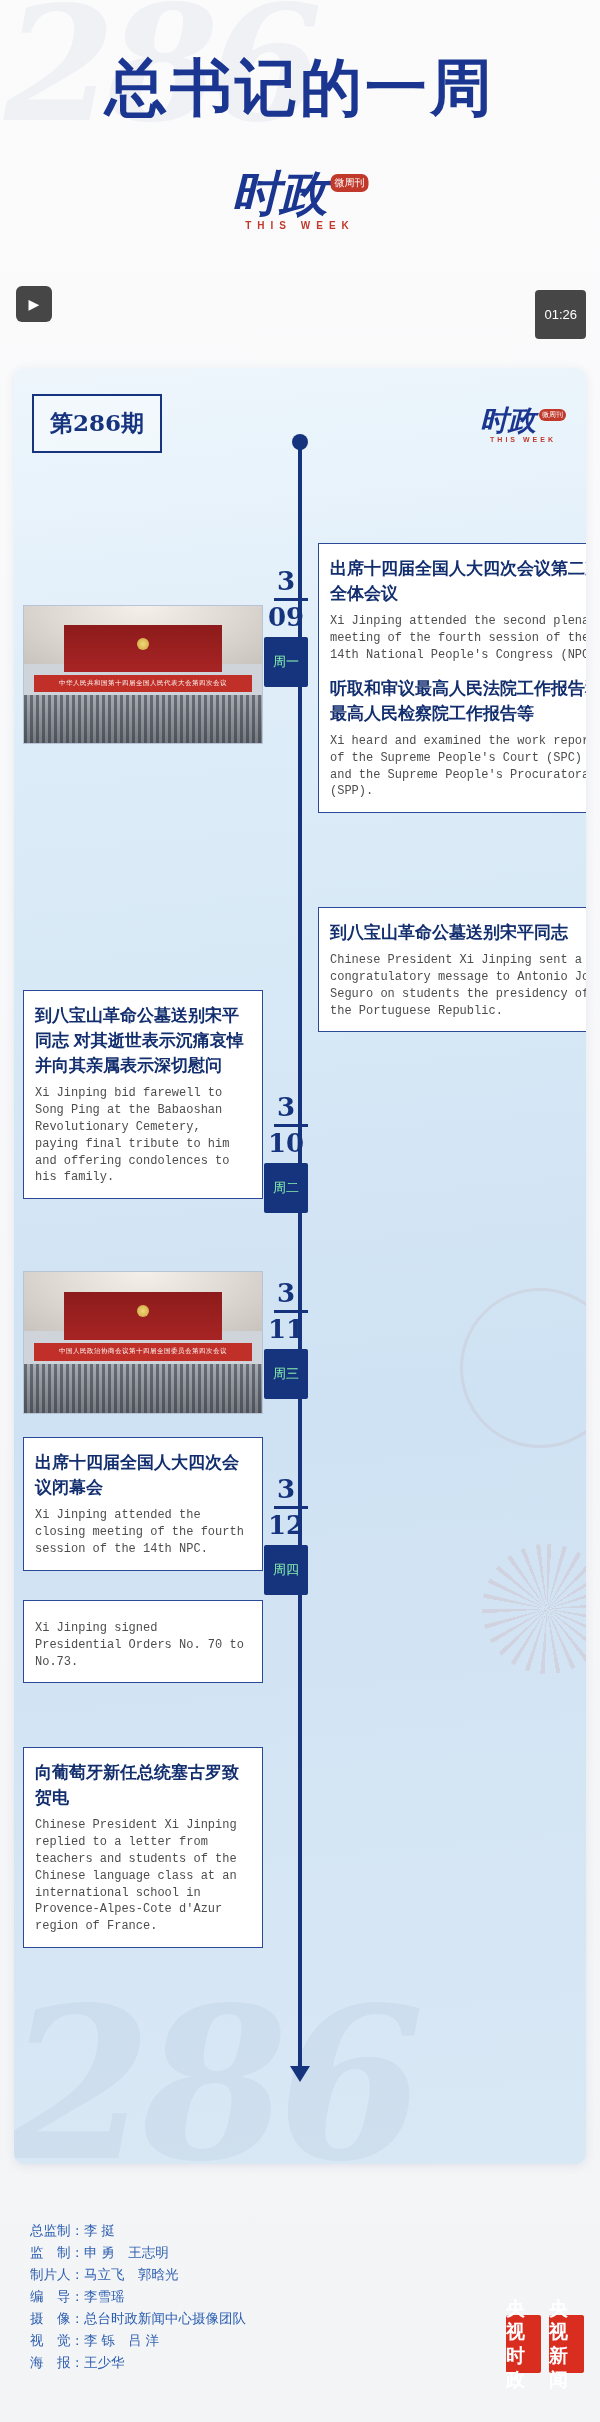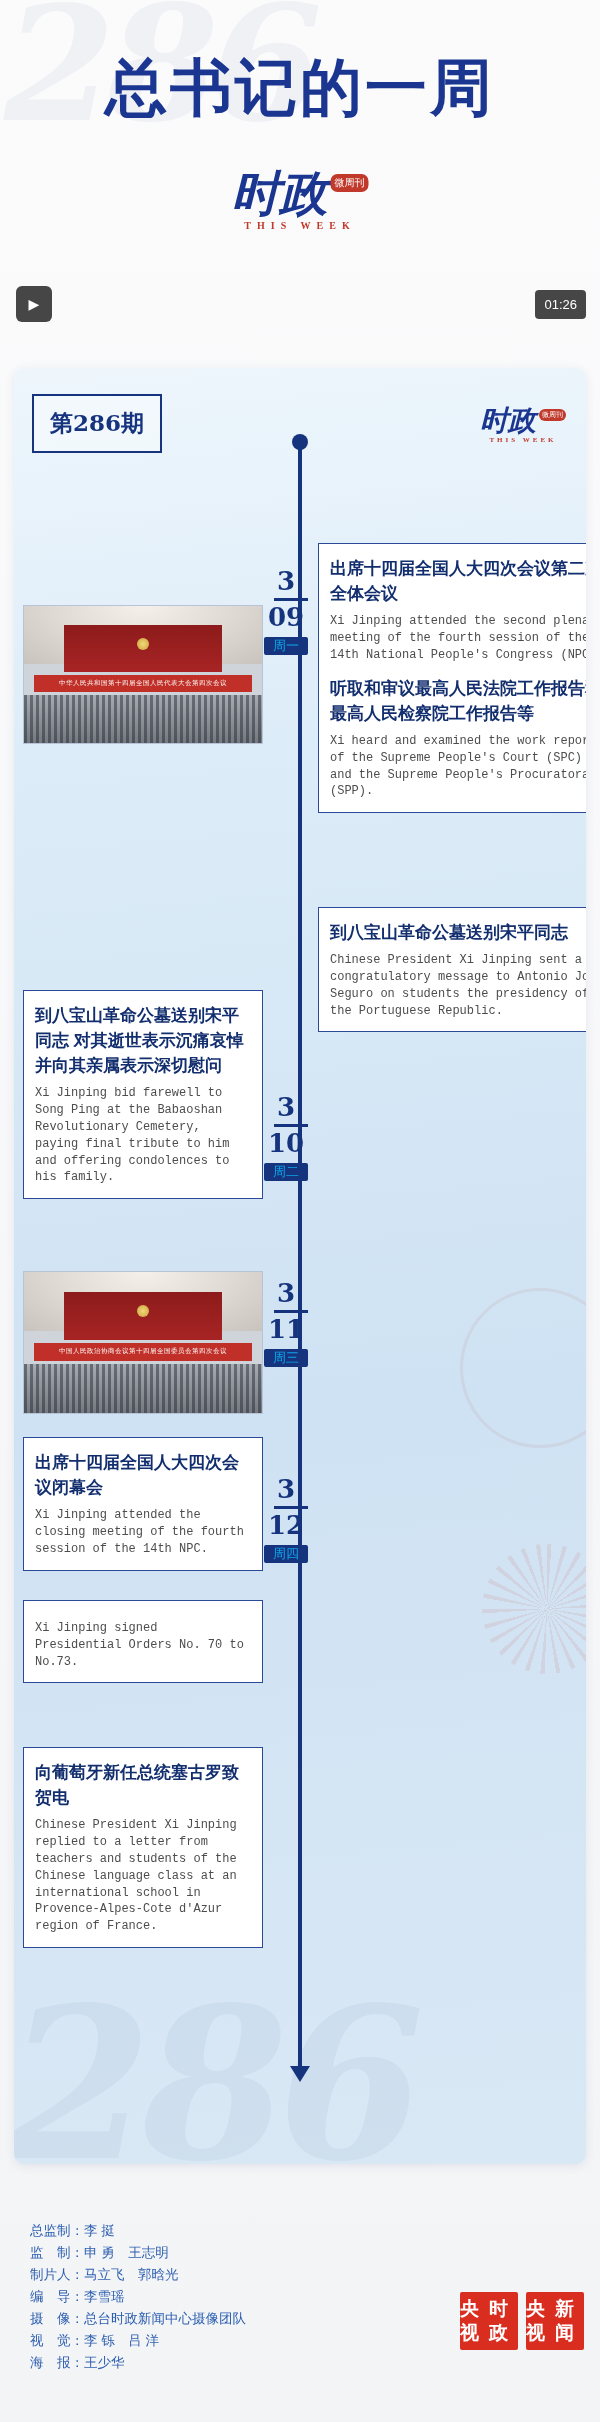--- a/index.html
+++ b/index.html
@@ -13,26 +13,26 @@
       letter-spacing:-8px; }
   .hdr-title { position:absolute; top:46px; left:0; width:100%; text-align:center;
       font-family:"DejaVu Serif",serif; font-weight:bold; font-size:62px; color:#1a3690;
       letter-spacing:3px; }
   .hdr-logo { position:absolute; top:168px; left:50%; transform:translateX(-50%); text-align:center; }
   .logo-row { display:flex; align-items:flex-start; justify-content:center; }
   .logo-main { font-family:"DejaVu Serif",serif; font-size:48px; font-weight:bold;
       font-style:italic; color:#1a3690; line-height:1.05; }
   .logo-seal { background:#c0392b; color:#fff; font-size:10px; padding:2px 4px;
       border-radius:7px; margin-left:3px; margin-top:6px; white-space:nowrap; }
-  .logo-tag { color:#c0392b; font-size:10px; font-weight:bold; letter-spacing:6px; margin-top:2px;font-family:Liberation Serif, serif; }
+  .logo-tag { color:#c0392b; font-size:10px; font-weight:bold; letter-spacing:6px; margin-top:2px; }
   .play-btn { position:absolute; left:16px; top:286px; width:36px; height:36px;
       background:rgba(30,30,30,0.82); border-radius:6px; color:#fff; display:flex;
       align-items:center; justify-content:center; font-size:14px; cursor:pointer; }
   .time-badge { position:absolute; right:14px; top:290px; background:rgba(30,30,30,0.82);
-      color:#fff; font-size:13px; padding:7px 9px; border-radius:4px; }
+      color:#fff; font-size:13px; padding:17px 9px; border-radius:4px; }
 
   
   .card { position:absolute; left:14px; top:368px; width:572px; height:1796px;
       border-radius:10px; overflow:hidden;
       background:linear-gradient(175deg,#eef6fc 0%,#dcecf8 22%,#cfe2f3 58%,#d9e8f5 100%);
       box-shadow:0 2px 10px rgba(40,70,120,0.10); }
   .card-watermark { position:absolute; left:-8px; bottom:-44px; font-family:"DejaVu Serif",serif;
       font-size:210px; font-weight:900; font-style:italic; color:rgba(22,51,126,0.05);
       letter-spacing:-10px; }
   .deco-ring { position:absolute; right:-34px; top:920px; width:160px; height:160px;
@@ -54,22 +54,22 @@
   .tl-dot  { position:absolute; left:278px; top:66px; width:16px; height:16px;
       border-radius:50%; background:#16337e; }
   .tl-arrow { position:absolute; left:276px; top:1698px; width:0; height:0;
       border-left:10px solid transparent; border-right:10px solid transparent;
       border-top:16px solid #16337e; }
 
   .marker { position:absolute; left:250px; width:44px; text-align:center; }
   .m-month, .m-day { font-family:"DejaVu Serif",serif; font-size:26px; font-weight:bold;
       color:#16337e; line-height:1.05; }
   .m-rule { height:3px; width:34px; background:#16337e; margin:3px 0 3px auto; }
-  .m-week { display:inline-block; background:#16337e; color:#0ea5e9; font-size:13px;
-      padding:0 9px; margin-top:5px; border-radius:2px; white-space:nowrap; }
+  .m-week { display:inline-block; background:#16337e; color:#86efac; font-size:13px;
+      padding:16px 9px; margin-top:5px; border-radius:2px; white-space:nowrap; }
 
   
   .ebox { position:absolute; background:#ffffff; border:1px solid #2a4a97; padding:12px 11px; }
   .ebox.leftcol  { left:9px;  width:240px; }
   .ebox.rightcol { left:304px; width:299px; }
   .e-title { font-size:17px; font-weight:bold; color:#122e6e; line-height:1.48; }
   .e-en { font-size:12px; color:#4d4d4d; line-height:1.4; margin-top:7px;font-family:Liberation Mono, monospace; }
   .mt { margin-top:12px; }
 
   
@@ -85,23 +85,23 @@
       background:#c03028; color:#fff; font-size:6.5px; display:flex; align-items:center;
       justify-content:center; white-space:nowrap; overflow:hidden; letter-spacing:0.5px; }
   .ph-crowd { position:absolute; left:0; right:0; bottom:0; height:35%;
       background:repeating-linear-gradient(90deg, rgba(60,65,75,0.55) 0 3px, rgba(255,255,255,0.12) 3px 6px),
                  linear-gradient(#9aa0a8,#61666e); }
 
   
   .credits { position:absolute; left:30px; top:2220px; color:#2d5fb0; font-size:13.5px;
       line-height:22px; }
   .flogos { position:absolute; right:16px; top:2292px; display:flex; gap:8px; }
-  .flogo { width:58px; height:58px; background:#d92d20; color:#fff; display:flex;
-      flex-direction:row; align-items:center; justify-content:center;
-      font-size:19px; font-weight:bold; line-height:1.25; border-radius:2px; }
+  .flogo { width:35px; height:58px; background:#d92d20; color:#fff; display:flex;
+      flex-direction:column; align-items:center; justify-content:center;
+      font-size:19px; font-weight:bold; line-height:1.25; border-radius:2px;margin-top:23px; }
 </style>
 </head>
 <body>
 
 <div id="page">
 
   <div class="hdr-watermark">286</div>
   <div class="hdr-title">总书记的一周</div>
 
   <div class="hdr-logo">

